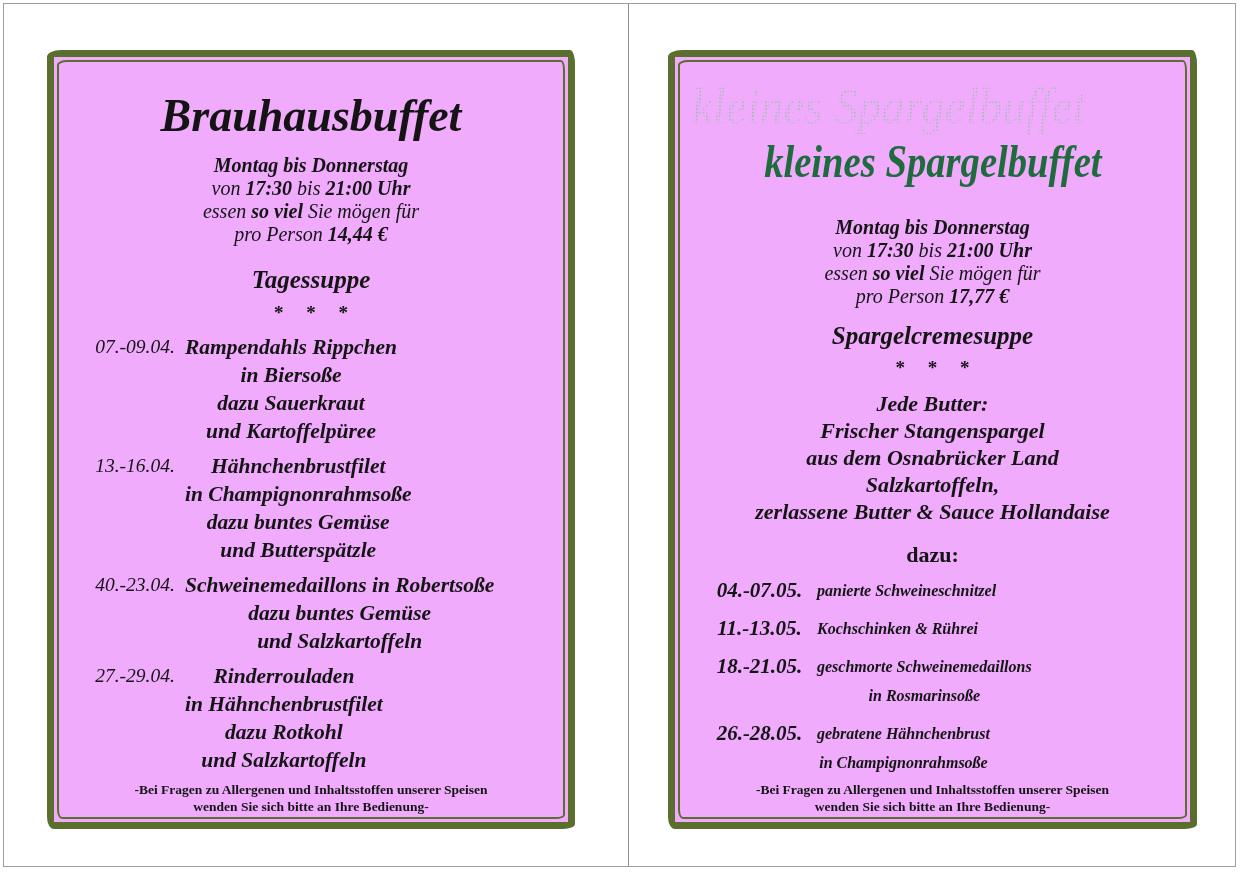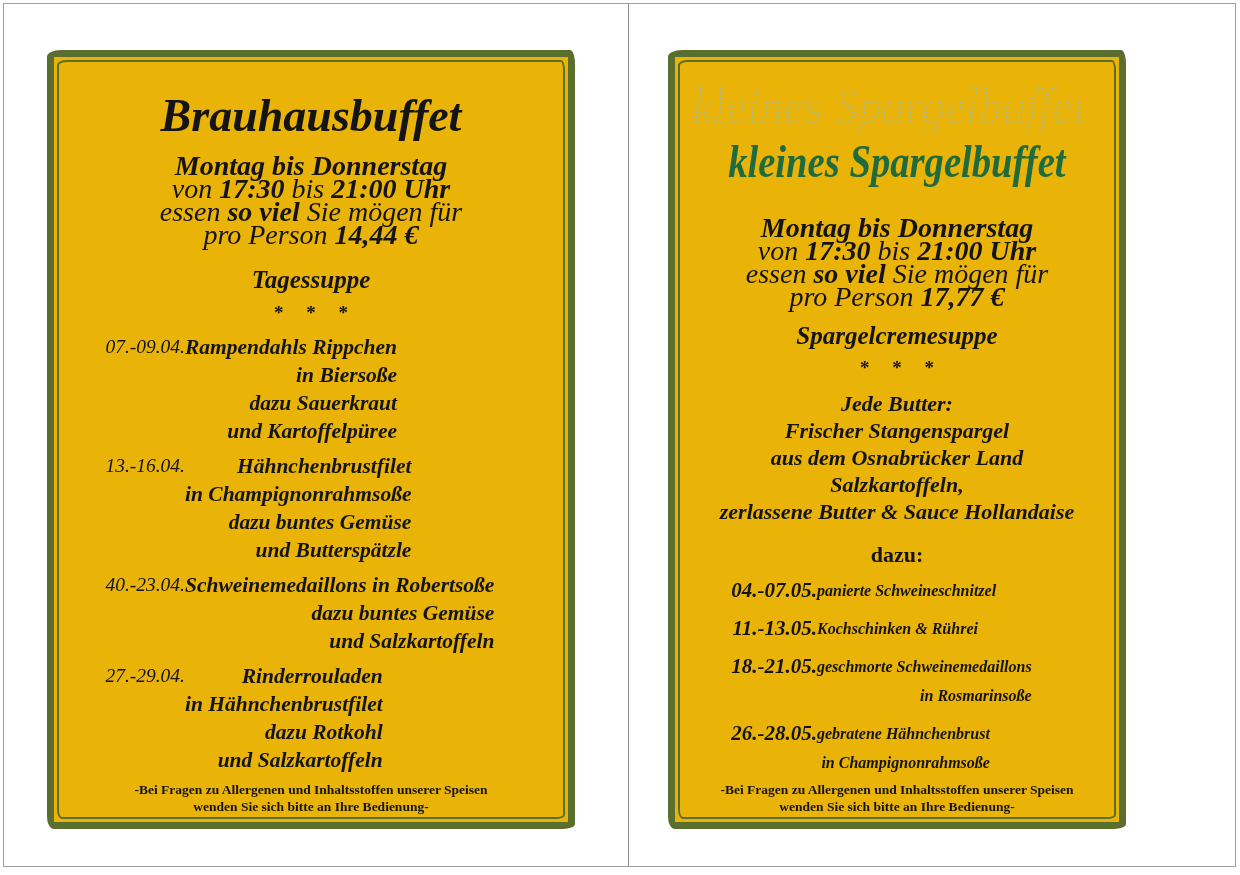--- a/index.html
+++ b/index.html
@@ -25,51 +25,51 @@
     width: 1px; height: 100%;
     background: #8e8e8e;
   }
 
   
   .menu {
     position: absolute;
     box-sizing: border-box;
     border: 7px solid var(--border-green, #5a6e2e);
     border-radius: 14px 5px 12px 7px / 7px 14px 5px 12px;
-    background: #eab308;
+    background: #f0abfc;
   }
   .menu-inner {
     position: absolute; inset: 3px;
     border: 2px solid var(--border-green, #5a6e2e);
     border-radius: 10px 4px 9px 5px / 5px 10px 4px 9px;
   }
   .menu-content {
     position: absolute; inset: 2px;
     text-align: center;
   }
   .menu-left  { left: 47px;  top: 50px; width: 528px; height: 779px; }
-  .menu-right { left: 668px; top: 50px; width: 458px; height: 779px; }
+  .menu-right { left: 668px; top: 50px; width: 529px; height: 779px; }
 
   .bi { font-weight: bold; font-style: italic; }
   .it { font-style: italic; }
 
   .main-title {
     margin-top: 28px;
     font-size: 46px; line-height: 48px;
     font-weight: bold; font-style: italic;
     letter-spacing: 0px;
   }
 
-  .schedule { margin-top: 14px; font-size: 28px; line-height: 23px; }
+  .schedule { margin-top: 14px; font-size: 20px; line-height: 23px; }
   .sched-line { white-space: pre-wrap; }
 
   .course-title { margin-top: 20px; font-size: 25px; line-height: 27px; font-weight: bold; font-style: italic; }
   .stars { margin-top: 11px; font-size: 19px; line-height: 17px; font-weight: bold; letter-spacing: 9px; text-indent: 9px; }
 
-  .items { margin-top: 12px; text-align: right; font-family: Liberation Serif, serif; }
+  .items { margin-top: 12px; text-align: center; font-family: Liberation Serif, serif; }
   .item-row { display: flex; align-items: flex-start; margin-bottom: 7px; }
   .item-date {
     flex: 0 0 auto;
     font-style: italic; font-size: 19.5px; line-height: 28px;
   }
   .item-lines { font-weight: bold; font-style: italic; font-size: 21.5px; line-height: 28px; }
 
   .menu-left  .item-row { padding-left: 24px; }
   .menu-left  .item-date { width: 100px; }
   .menu-right .items { margin-top: 8px; }

